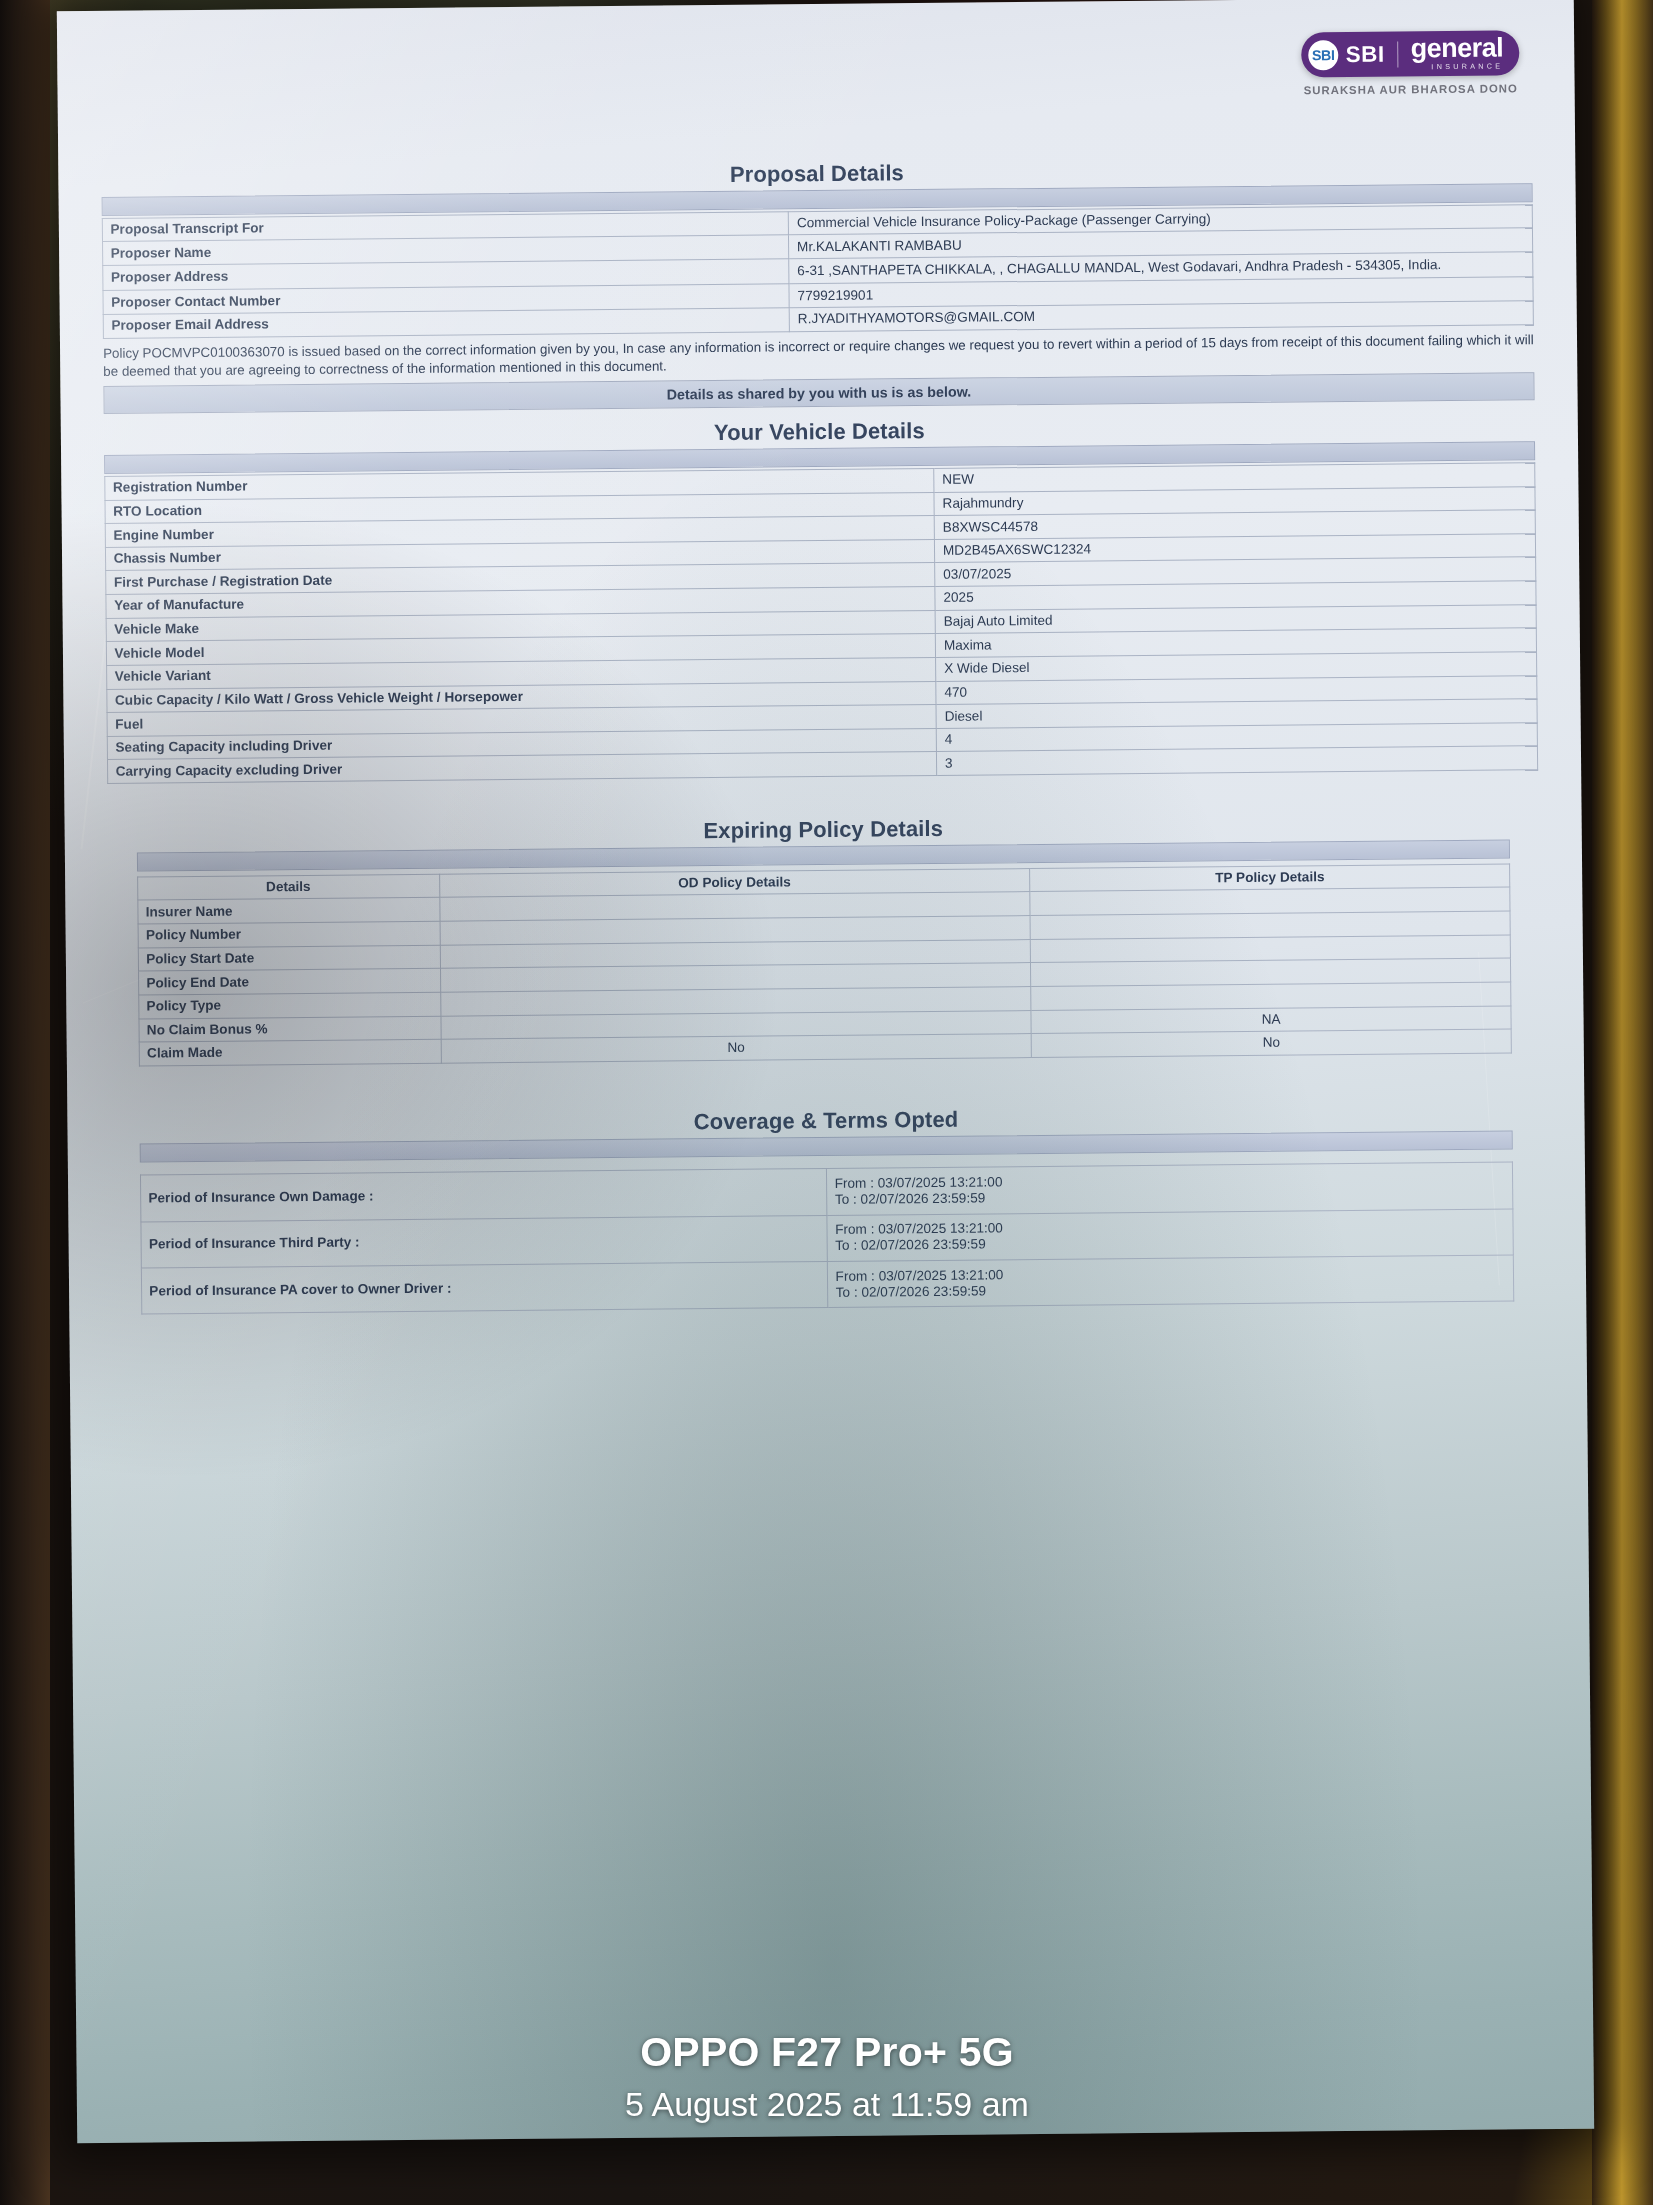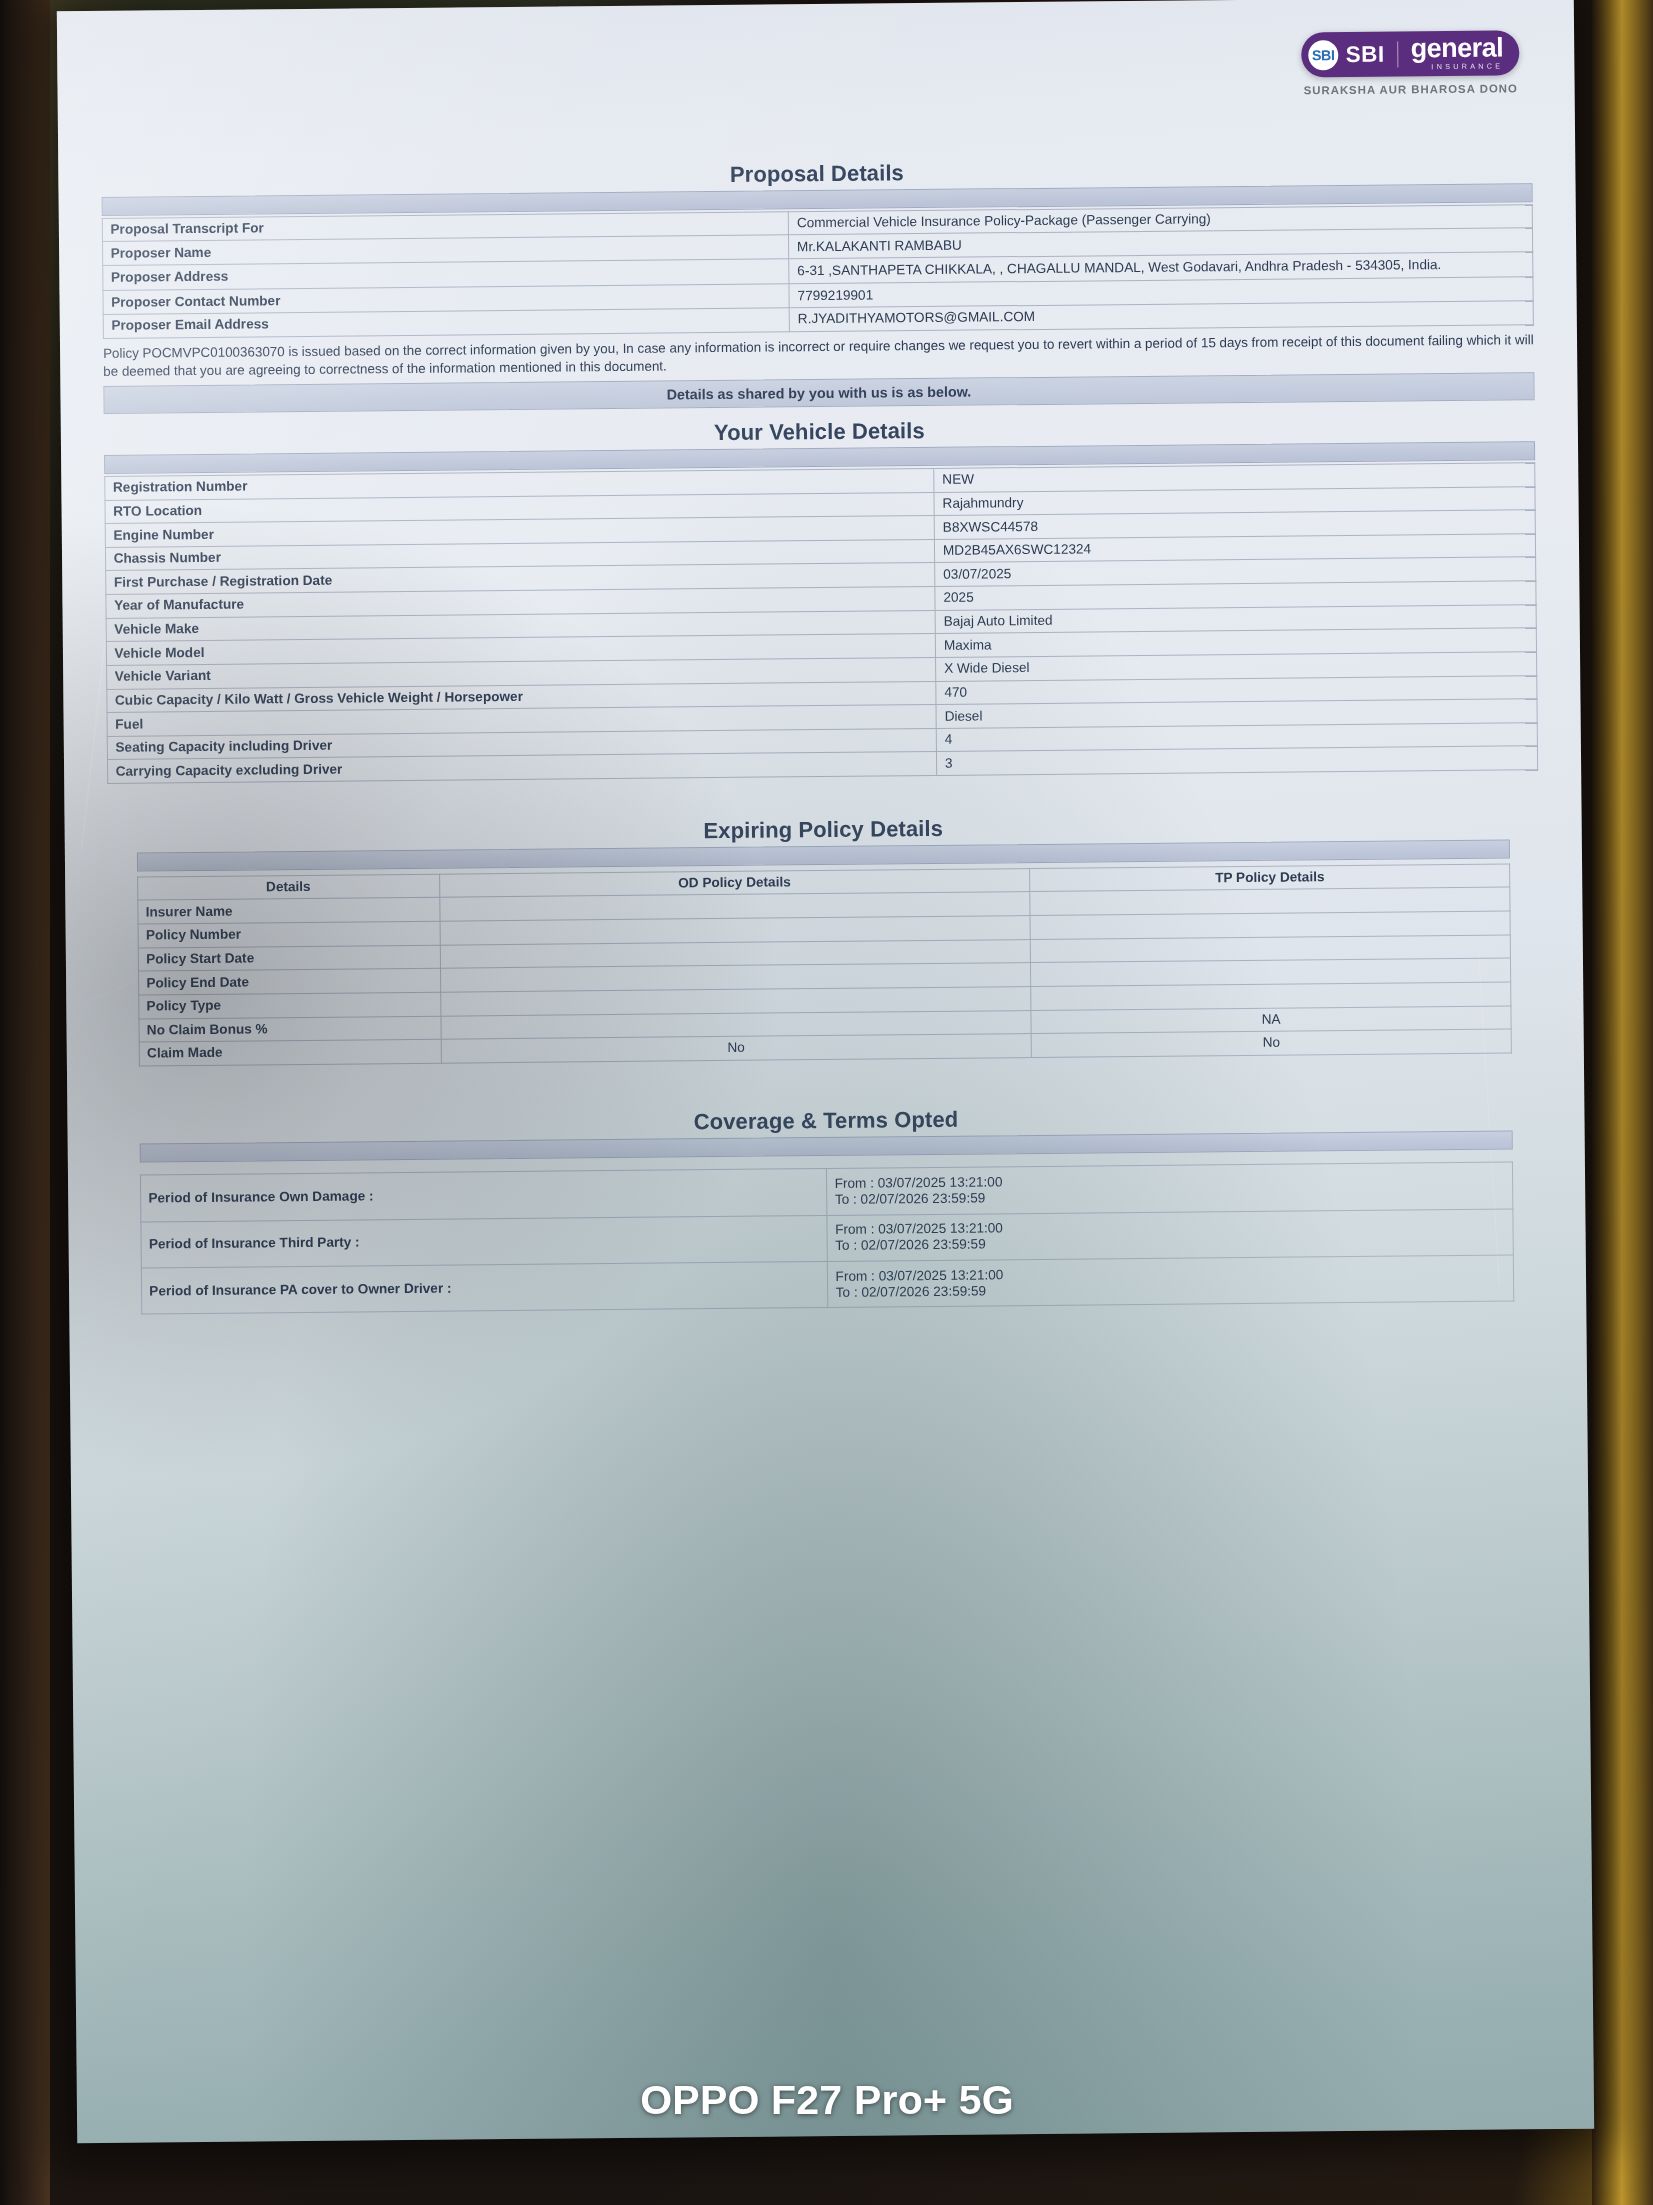--- a/index.html
+++ b/index.html
@@ -404,15 +404,16 @@
           </tr>
         </tbody>
           </table>
       </div>
 
     </div>
   </div>
 
   <div class="stamp">
     <div class="stamp-device">OPPO F27 Pro+ 5G</div>
+    <div class="stamp-date">5 August 2025 at 11:59 am</div>
   </div>
 </div>
 
 
 </body></html>

